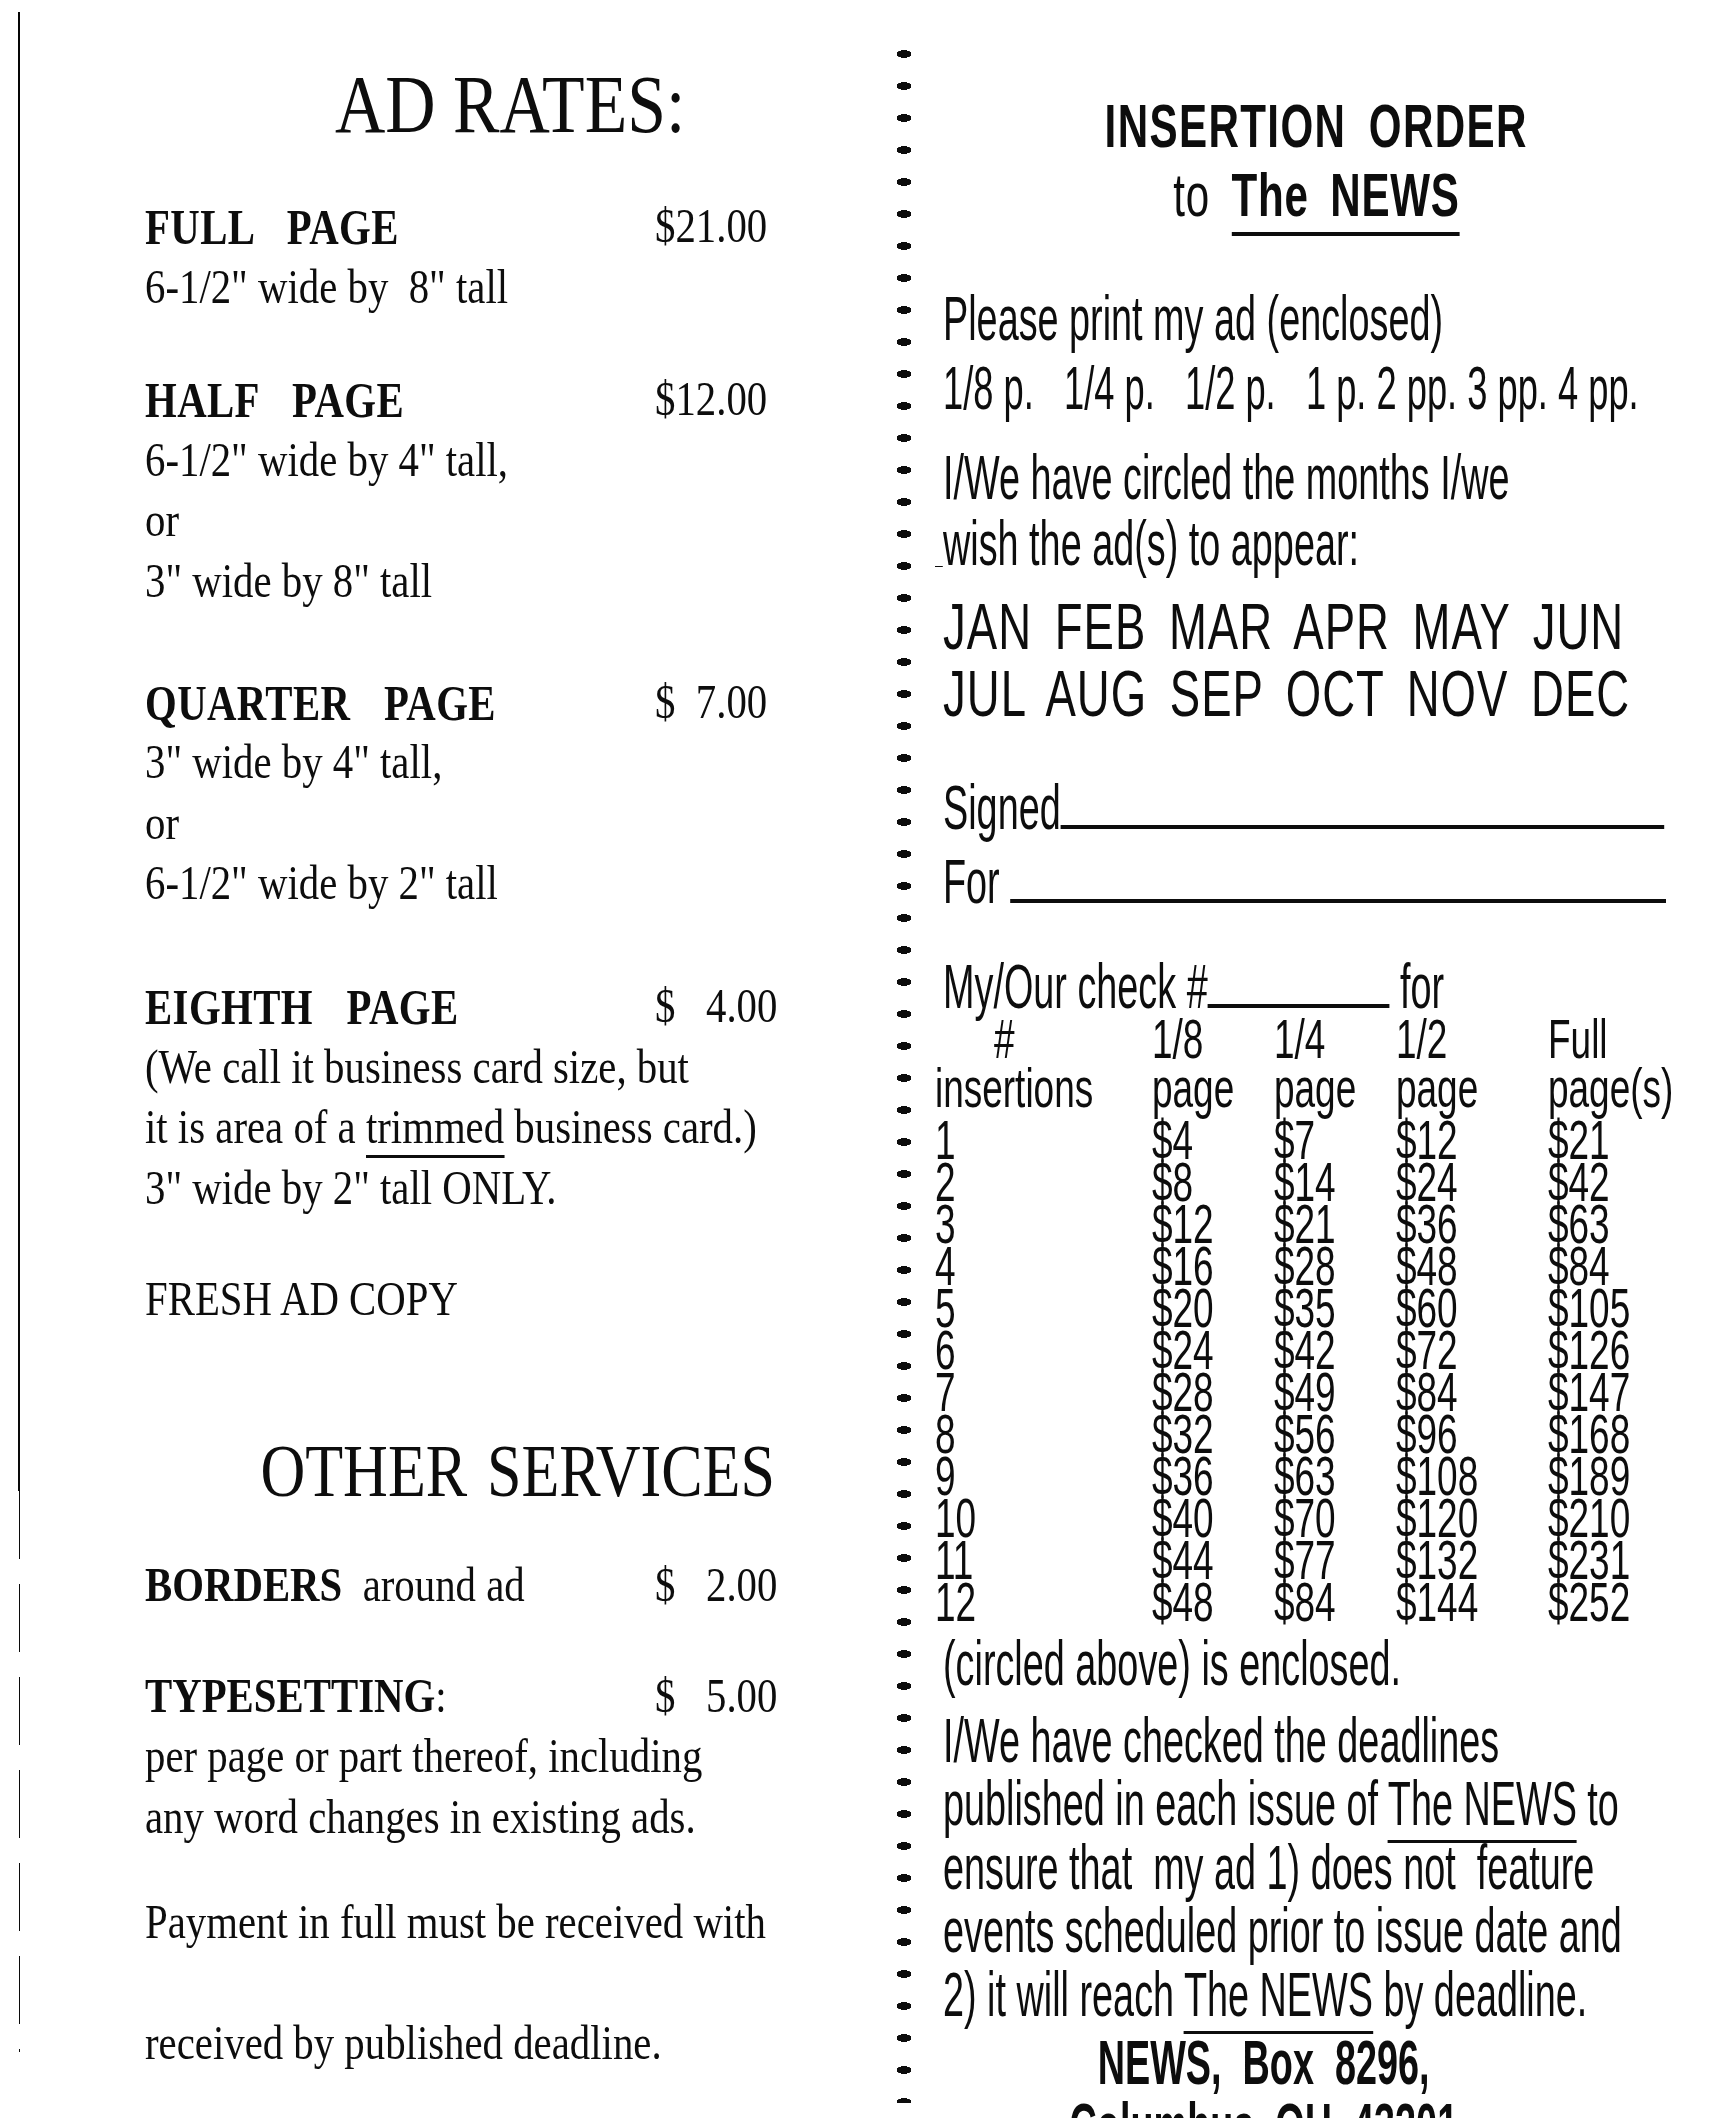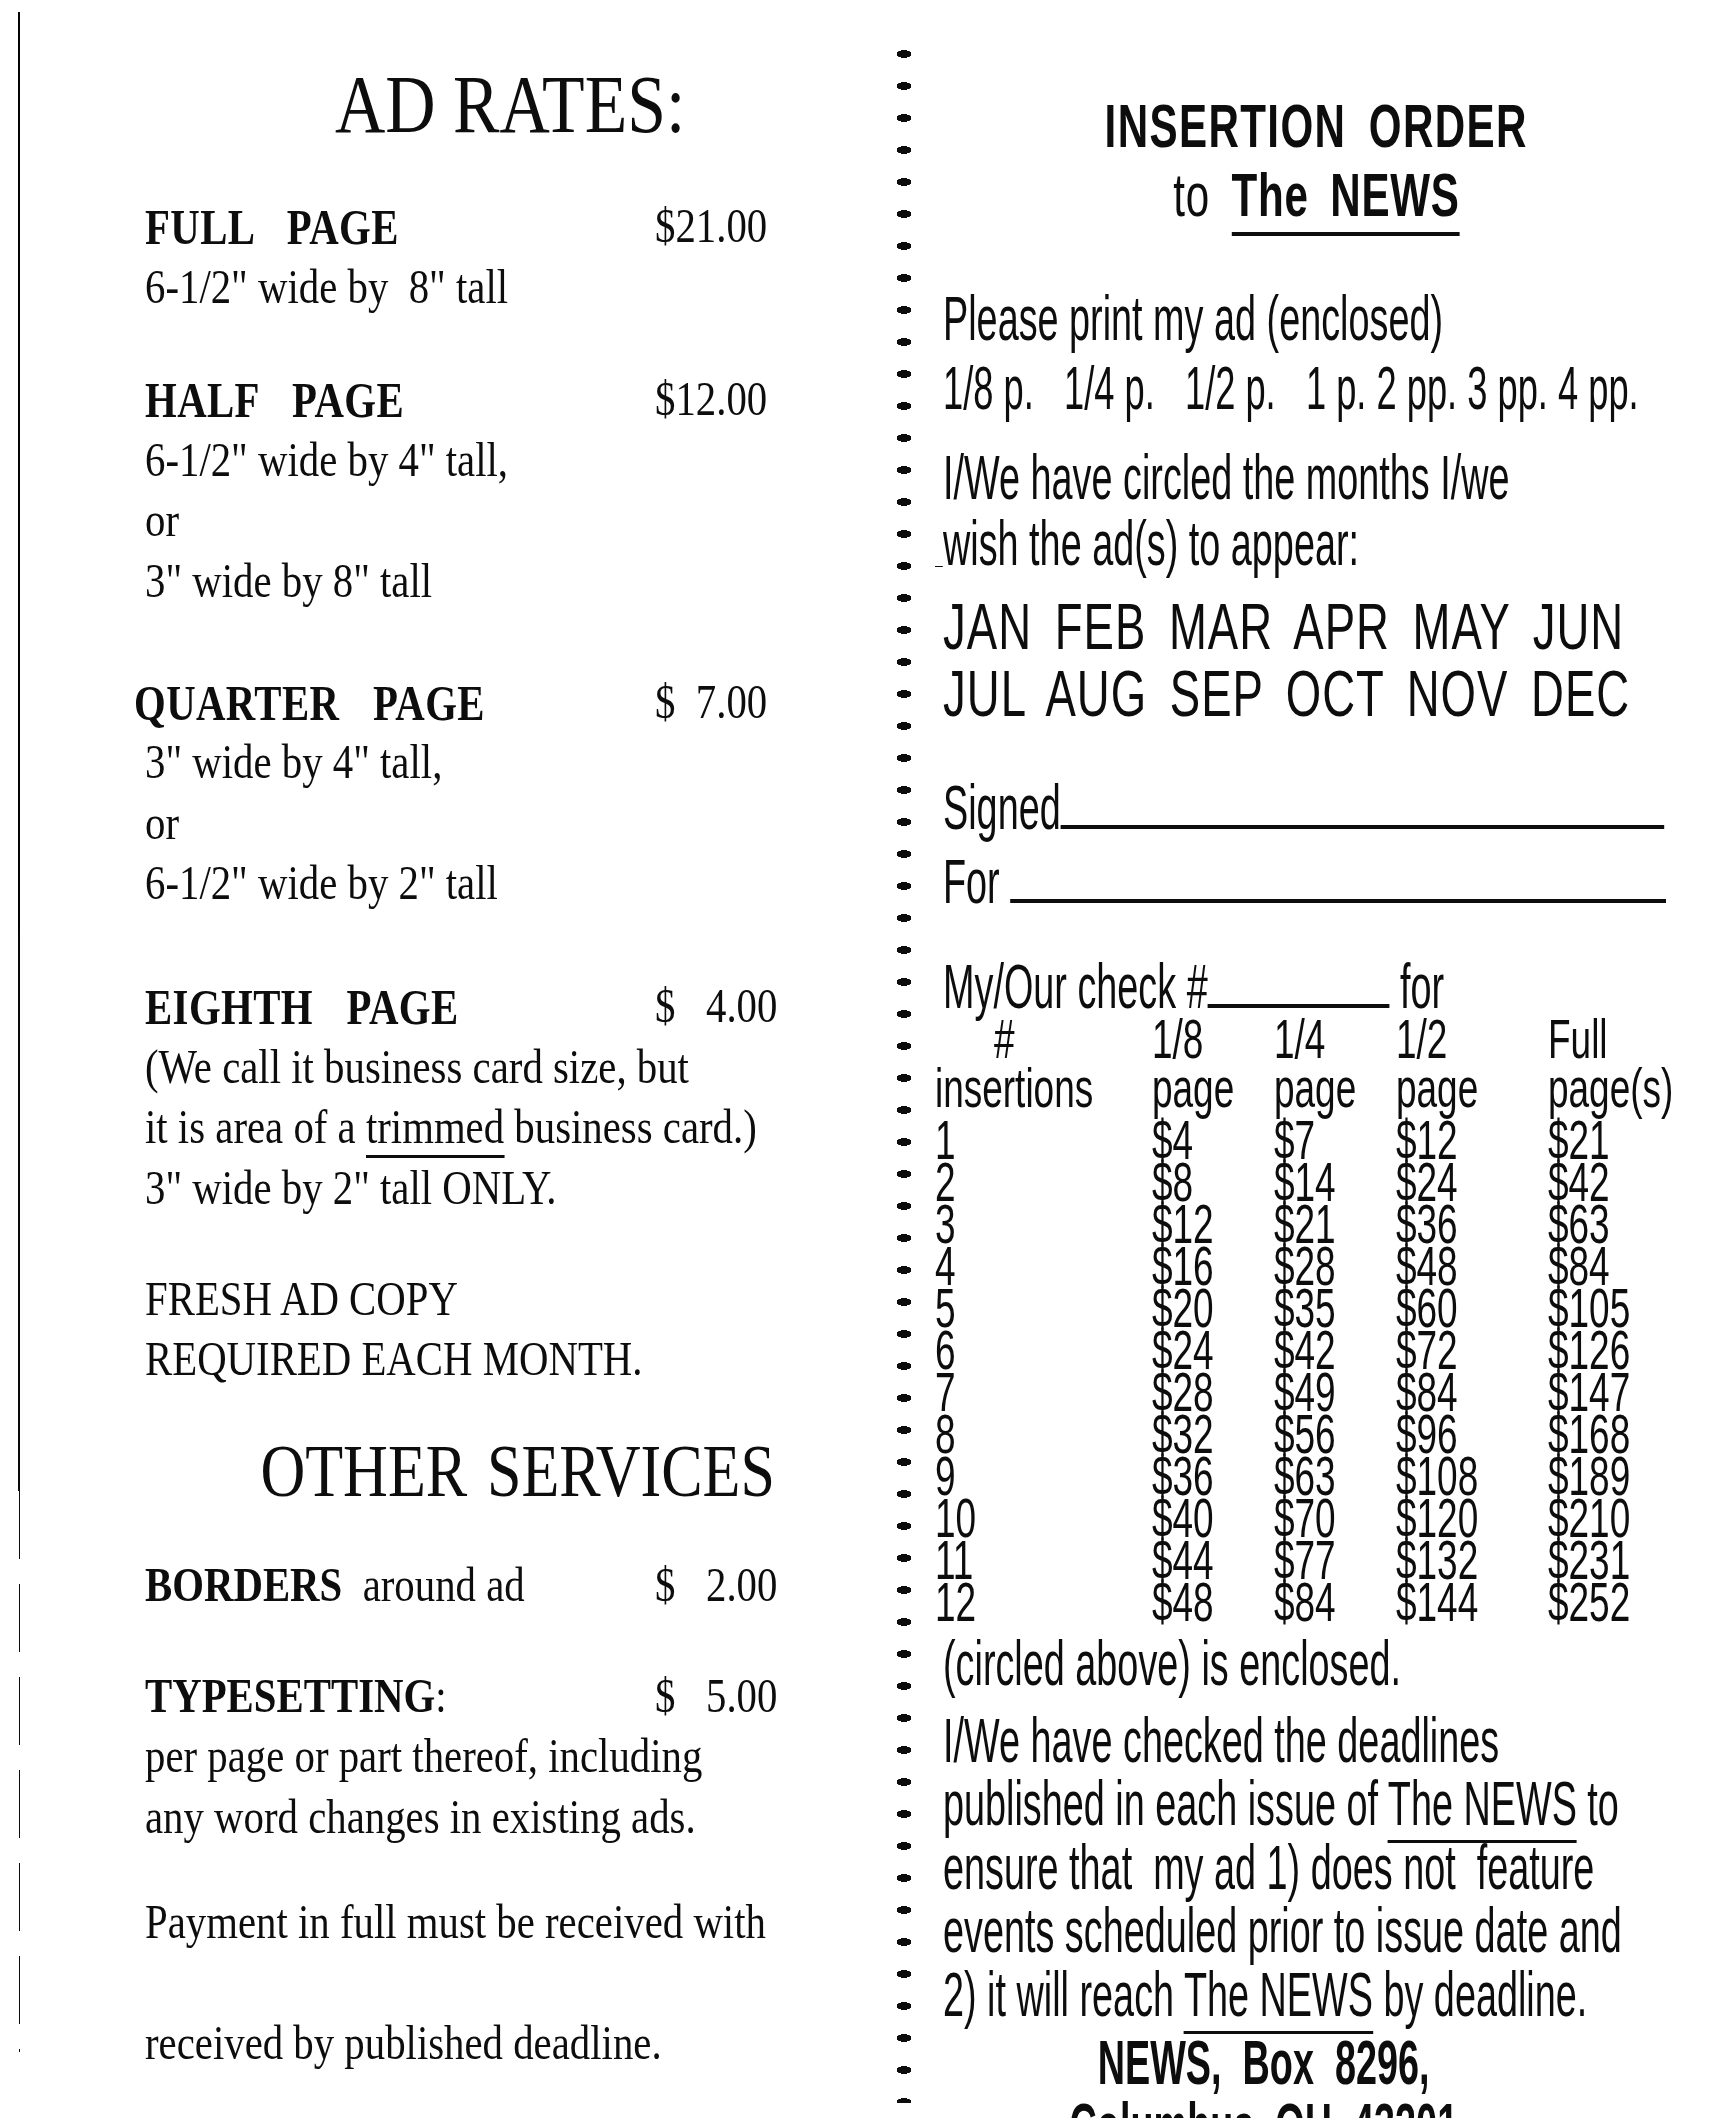--- a/index.html
+++ b/index.html
@@ -64,21 +64,21 @@
     <span class="lh">HALF  PAGE</span></div>
   <div class="abs" style="left:647px;top:362px;">
     <span class="ll">$12.00</span></div>
   <div class="abs" style="left:137px;top:423px;">
     <span class="ll">6-1/2" wide by 4" tall,</span></div>
   <div class="abs" style="left:137px;top:483px;">
     <span class="ll">or</span></div>
   <div class="abs" style="left:137px;top:544px;">
     <span class="ll">3" wide by 8" tall</span></div>
 
-  <div class="abs" style="left:126px;top:665px;">
+  <div class="abs" style="left:137px;top:665px;">
     <span class="lh">QUARTER  PAGE</span></div>
   <div class="abs" style="left:647px;top:665px;">
     <span class="ll">$  7.00</span></div>
   <div class="abs" style="left:137px;top:725px;">
     <span class="ll">3" wide by 4" tall,</span></div>
   <div class="abs" style="left:137px;top:786px;">
     <span class="ll">or</span></div>
   <div class="abs" style="left:137px;top:846px;">
     <span class="ll">6-1/2" wide by 2" tall</span></div>
 
@@ -88,22 +88,20 @@
     <span class="ll">$   4.00</span></div>
   <div class="abs" style="left:137px;top:1030px;">
     <span class="ll">(We call it business card size, but</span></div>
   <div class="abs" style="left:137px;top:1090px;">
     <span class="ll"><span>it is area of a </span><span class="u">trimmed</span><span> business card.)</span></span></div>
   <div class="abs" style="left:137px;top:1151px;">
     <span class="ll">3" wide by 2" tall ONLY.</span></div>
 
   <div class="abs" style="left:137px;top:1262px;">
     <span class="ll">FRESH AD COPY</span></div>
-  <div class="abs" style="left:137px;top:1322px;">
-    <span class="ll">REQUIRED EACH MONTH.</span></div>
 
   <div class="cwrap" style="left:137px;top:1430px;width:683px;text-align:right;">
     <span class="lo">OTHER SERVICES</span></div>
 
   <div class="abs" style="left:137px;top:1548px;">
     <span class="ll"><b>BORDERS</b><span>  around ad</span></span></div>
   <div class="abs" style="left:647px;top:1548px;">
     <span class="ll">$   2.00</span></div>
 
   <div class="abs" style="left:137px;top:1659px;">

